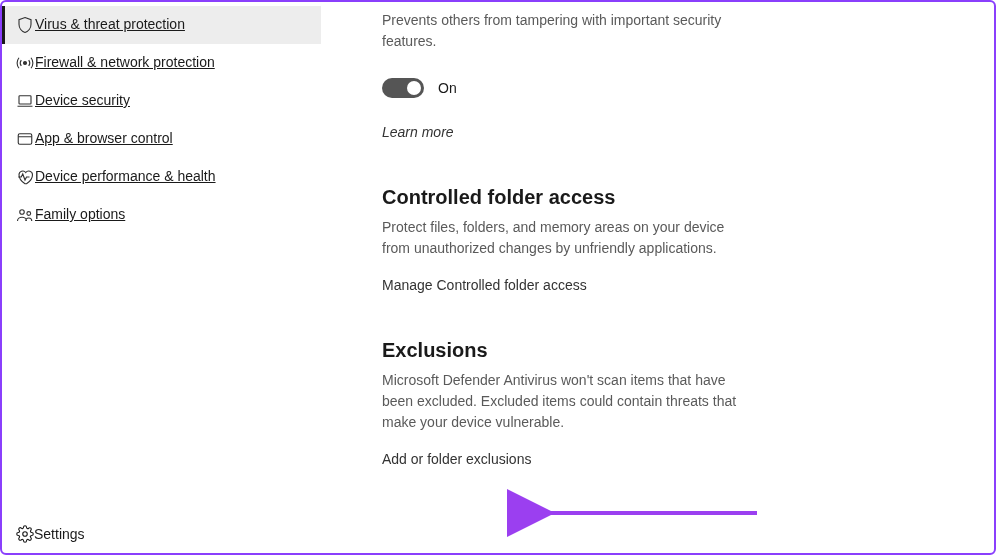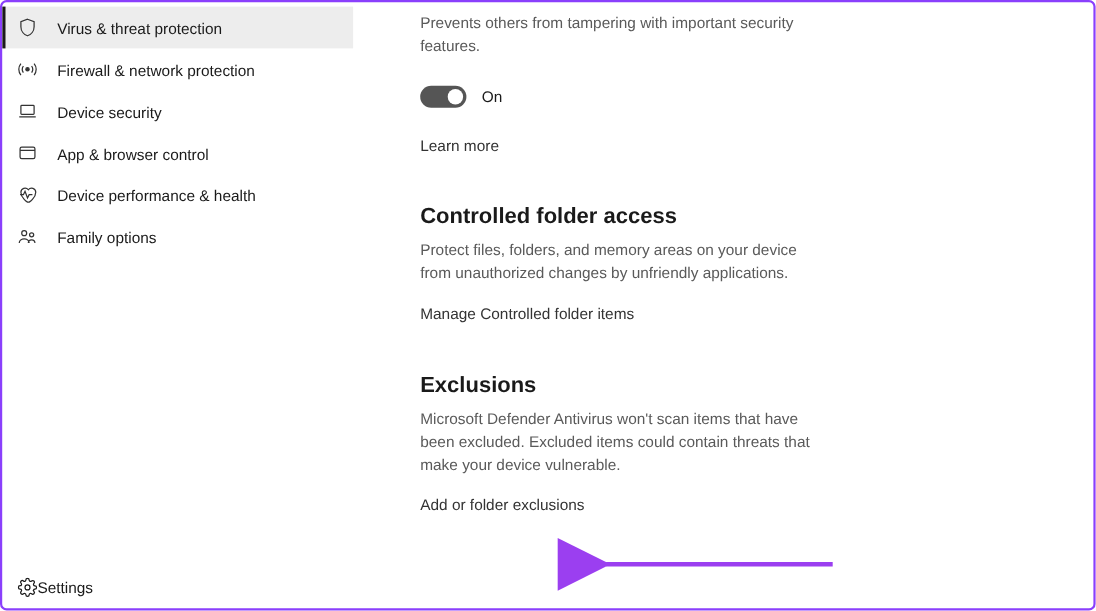--- a/index.html
+++ b/index.html
@@ -22,26 +22,27 @@
       width: 320px;
       padding-top: 4px;
       border-right: 1px solid transparent;
       display: flex;
       flex-direction: column;
       height: 100%;
     }
     .sidebar-list { flex: 1; }
     .sidebar-item {
       display: flex;
-      align-items: flex-end;
-      gap: 18px;
+      align-items: flex-start;
+      gap: 1px;
       padding: 10px 14px;
       cursor: pointer;
       font-size: 14px;
       color: #1a1a1a;
+      text-decoration: underline;
     }
     .sidebar-item.active {
       background: #ededed;
       position: relative;
     }
     .sidebar-item.active::before {
       content: "";
       position: absolute;
       left: 0; top: 0; bottom: 0;
       width: 3px;
@@ -96,20 +97,21 @@
       border-radius: 50%;
       background: #fff;
     }
     .toggle-label { font-size: 14px; }
     .link {
       display: inline-block;
       margin-top: 26px;
       font-size: 14px;
       color: #333;
       cursor: pointer;
+      font-style: italic;
     }
     h2.section-title {
       font-size: 20px;
       font-weight: 700;
       margin-top: 46px;
       color: #1a1a1a;
     }
     .section-link {
       display: inline-block;
       margin-top: 18px;
@@ -214,21 +216,21 @@
 
     <div class="toggle-row">
       <div class="toggle"></div>
       <span class="toggle-label">On</span>
     </div>
 
     <a class="link">Learn more</a>
 
     <h2 class="section-title">Controlled folder access</h2>
     <p class="desc">Protect files, folders, and memory areas on your device from unauthorized changes by unfriendly applications.</p>
-    <a class="section-link">Manage Controlled folder items</a>
+    <a class="section-link">Manage Controlled folder access</a>
 
     <h2 class="section-title">Exclusions</h2>
     <p class="desc">Microsoft Defender Antivirus won't scan items that have been excluded. Excluded items could contain threats that make your device vulnerable.</p>
     <a class="section-link">Add or folder exclusions</a>
   </main>
 </div>
 
 <div class="arrow">
   <svg width="230" height="36">
     <defs>

